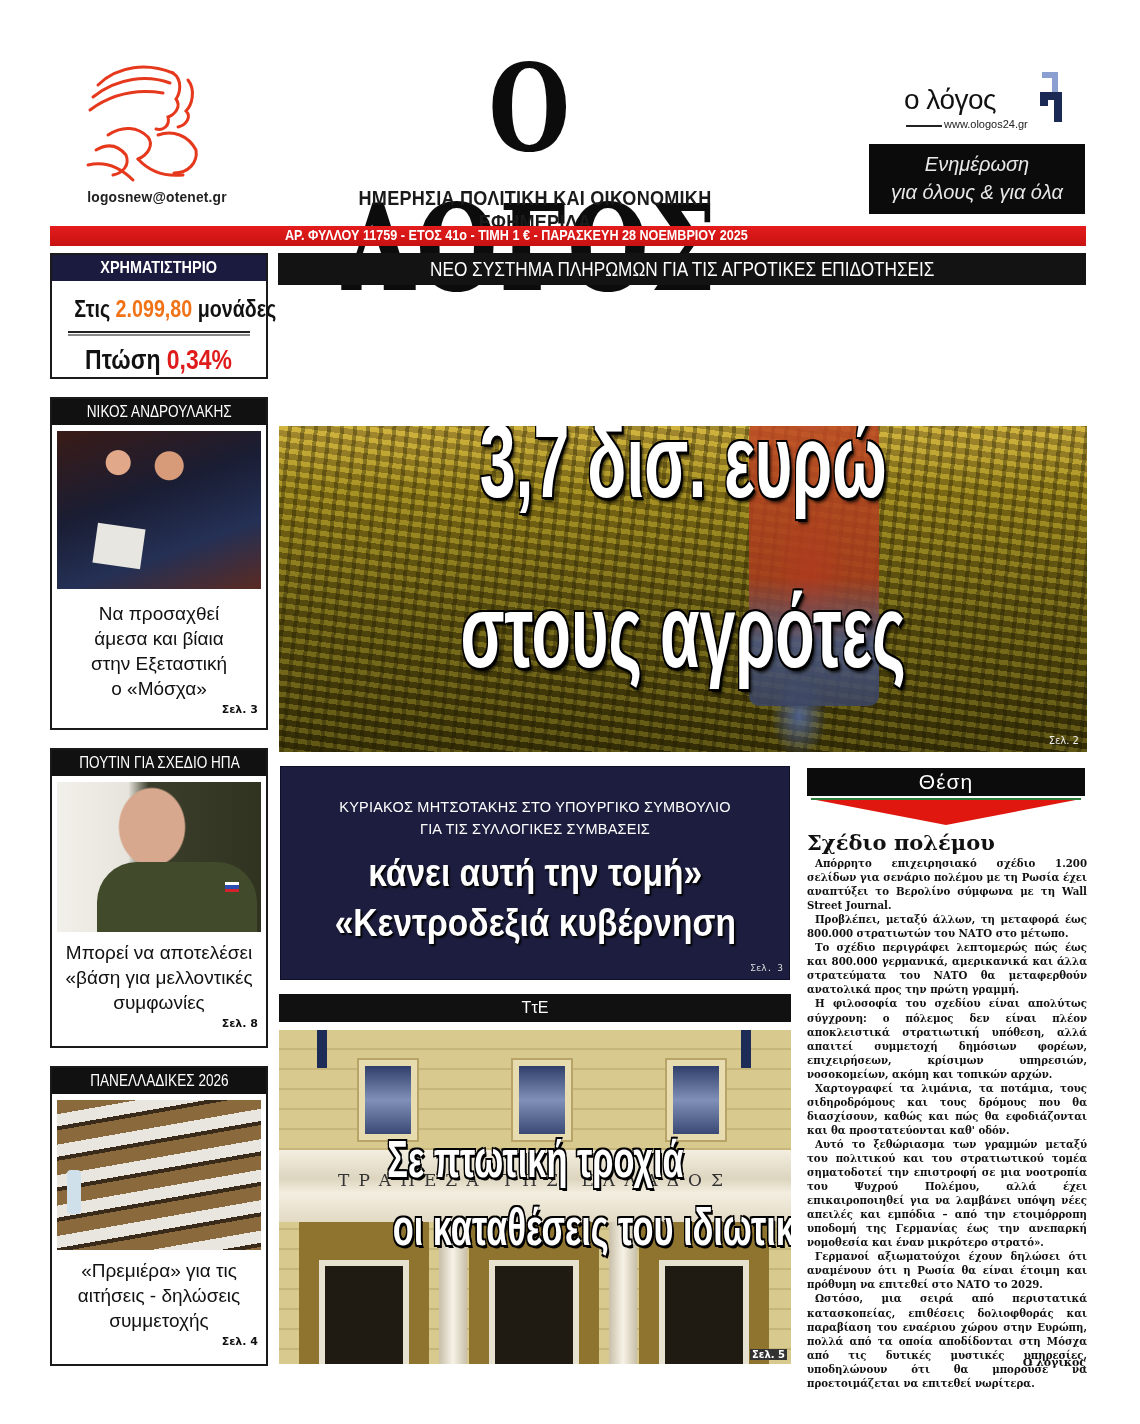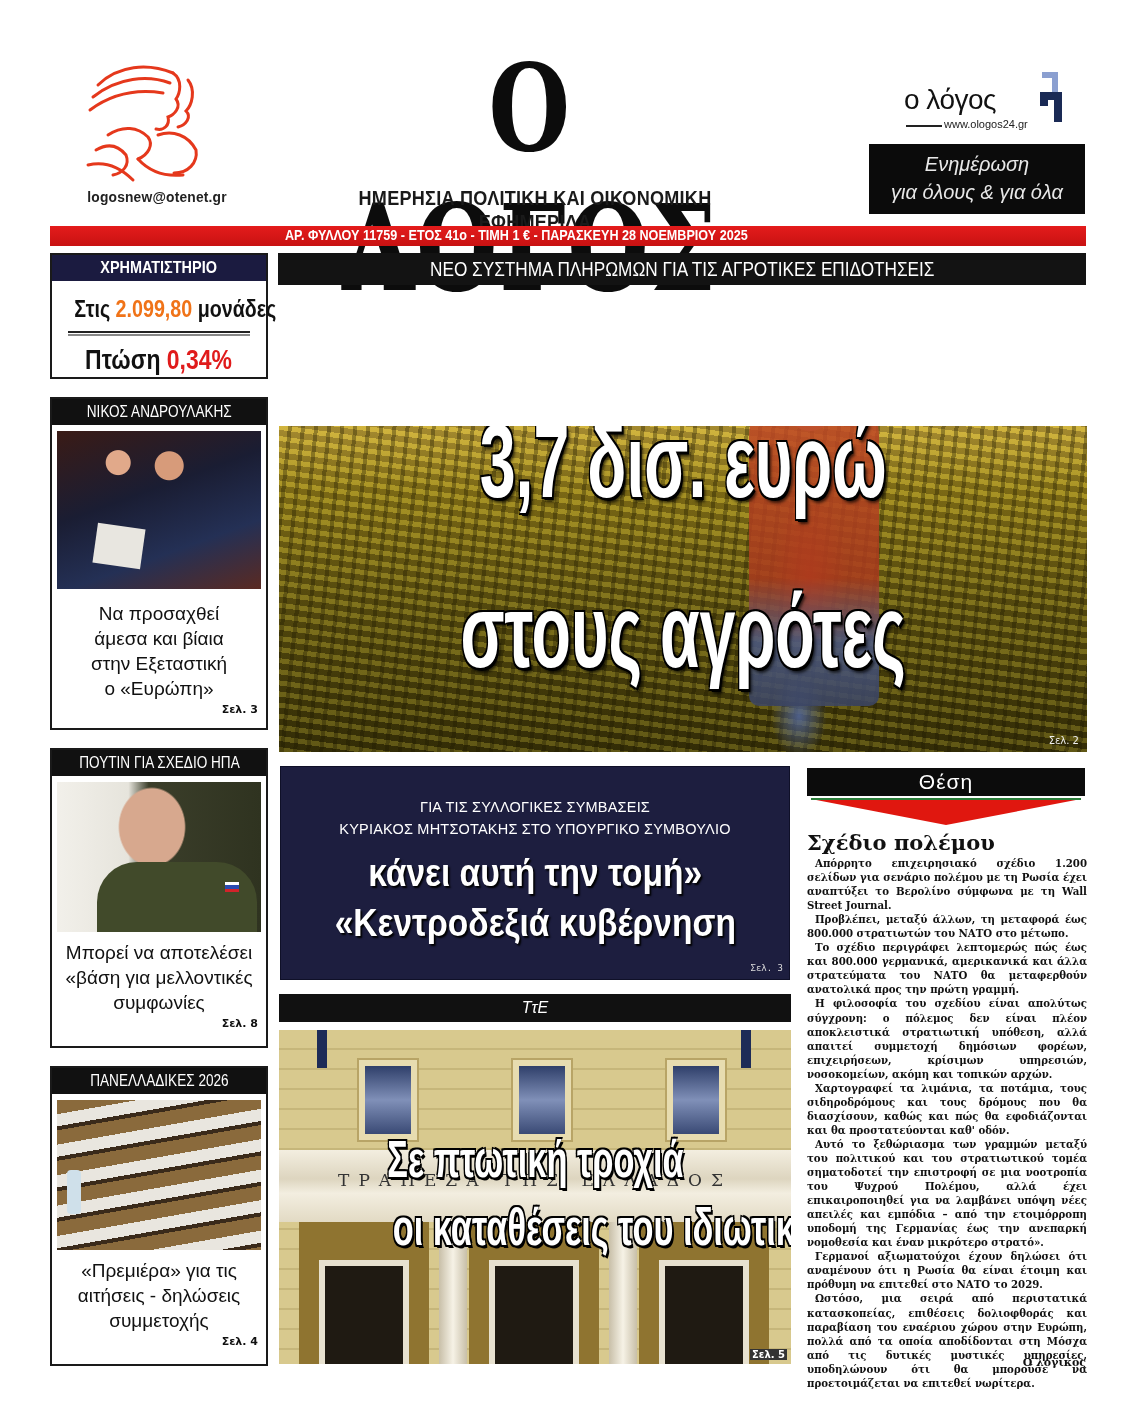--- a/index.html
+++ b/index.html
@@ -62,21 +62,21 @@
   .hero-l1 { top: -25px; font-size: 104px; line-height: 120px; }
   .hero-l2 { top: 145px; font-size: 104px; line-height: 120px; }
   .hero-page { position: absolute; right: 8px; bottom: 6px; font-size: 10px; color: #eee; font-family: "DejaVu Sans", sans-serif; }
 
   .gov { left: 280px; top: 766px; width: 510px; height: 214px; background: #1d1e3f; border: 1px solid #0f1028; }
   .gov-kicker { text-align: center; color: #fff; font-size: 14.5px; line-height: 22px; margin-top: 29px; letter-spacing: 0.2px; }
   .gov-quote { text-align: center; color: #fff; font-size: 39px; font-weight: bold; line-height: 50px; margin-top: 8px; text-shadow: 2px 2px 2px #000; white-space: nowrap; }
   .gov-quote span { display: inline-block; transform: scaleX(0.86); }
   .gov-page { position: absolute; right: 6px; bottom: 6px; color: #ddd; font-size: 9px; font-family: "DejaVu Sans Mono", monospace; }
 
-  .bank-head { left: 279px; top: 994px; width: 512px; height: 28px; background: #111; color: #fff; text-align: center; font-size: 16px; line-height: 28px; font-style: italic; }
+  .bank-head { left: 279px; top: 994px; width: 512px; height: 28px; background: #111; color: #fff; text-align: center; font-size: 16px; line-height: 28px; }
   .bank { left: 279px; top: 1030px; width: 512px; height: 334px; overflow: hidden;
     background: repeating-linear-gradient(180deg, #d8c98e 0 18px, #c6b67a 18px 20px); }
   .bank-win { position: absolute; top: 30px; width: 58px; height: 80px; background: linear-gradient(180deg,#2f3f6a,#8090b8 50%,#3a4a75); border: 6px solid #e7dcb0; outline: 2px solid #b8a466; }
   .bank-cornice { position: absolute; left: 0; top: 120px; width: 512px; height: 72px; background: linear-gradient(180deg,#f3eee0,#ddd5bf 40%,#f3eee0 60%,#e2dac4); }
   .bank-inscription { position: absolute; left: 0; top: 140px; width: 512px; text-align: center; font-family: "DejaVu Serif", serif; font-size: 17px; letter-spacing: 9px; color: #333; }
   .bank-col { position: absolute; top: 192px; width: 28px; height: 142px; background: linear-gradient(90deg,#c8bfa8,#f6f2e6,#c8bfa8); }
   .bank-door { position: absolute; top: 230px; width: 90px; height: 104px; background: #1f1a12; border: 6px solid #e7e1cf; border-bottom: none; }
   .bank-bay { position: absolute; top: 192px; width: 130px; height: 142px; background: #8f7430; }
   .bank-text { position: absolute; left: 0; width: 512px; text-align: center; color: #fff; font-weight: bold; font-size: 52px; line-height: 58px; white-space: nowrap; text-shadow: 3px 3px 0 #000, -2px -2px 0 #000, 2px -2px 0 #000, -2px 2px 0 #000; }
   .bank-text span { display: inline-block; transform: scaleX(0.66); }
@@ -157,21 +157,21 @@
 
 <div class="abs box side-story" style="top:397px; height:333px;">
   <div class="box-head"><span>ΝΙΚΟΣ ΑΝΔΡΟΥΛΑΚΗΣ</span></div>
   <div class="side-img" style="background: radial-gradient(circle at 30% 20%, #e1a98a 0 12px, transparent 13px), radial-gradient(circle at 55% 22%, #d79b7a 0 14px, transparent 15px), linear-gradient(160deg,#3a1b16 0%,#1a1d33 40%,#243055 70%,#5a2a22 100%);">
     <div style="position:absolute;left:38px;top:95px;width:48px;height:40px;background:#e8e6e0;transform:rotate(8deg);"></div>
   </div>
   <div class="side-title">
     <div>Να προσαχθεί</div>
     <div>άμεσα και βίαια</div>
     <div>στην Εξεταστική</div>
-    <div>ο «Ευρώπη»</div>
+    <div>ο «Μόσχα»</div>
   </div>
   <div class="side-page">Σελ. 3</div>
 </div>
 
 <div class="abs box side-story" style="top:748px; height:300px;">
   <div class="box-head"><span>ΠΟΥΤΙΝ ΓΙΑ ΣΧΕΔΙΟ ΗΠΑ</span></div>
   <div class="side-img" style="height:150px; background: radial-gradient(ellipse 34px 40px at 95px 45px, #d7a88e 0 95%, transparent 100%), linear-gradient(90deg,#f2f0ea 0%,#e6e4dc 35%,#3b3e2a 45%,#2f3320 100%);">
     <div style="position:absolute;left:40px;top:80px;width:160px;height:70px;background:#414a2a;border-radius:40px 40px 0 0;"></div>
     <div style="position:absolute;left:168px;top:100px;width:14px;height:10px;background:linear-gradient(#fff 33%,#2a4bb0 33% 66%,#d2232a 66%);"></div>
   </div>
@@ -201,22 +201,22 @@
 <div class="abs hero">
   <div class="hero-head"></div>
   <div class="hero-man"></div>
   <div class="hero-text hero-l1"><span>3,7 δισ. ευρώ</span></div>
   <div class="hero-text hero-l2"><span>στους αγρότες</span></div>
   <div class="hero-page">Σελ. 2</div>
 </div>
 
 <div class="abs gov">
   <div class="gov-kicker">
+    <div>ΚΥΡΙΑΚΟΣ ΜΗΤΣΟΤΑΚΗΣ ΣΤΟ ΥΠΟΥΡΓΙΚΟ ΣΥΜΒΟΥΛΙΟ</div>
     <div>ΓΙΑ ΤΙΣ ΣΥΛΛΟΓΙΚΕΣ ΣΥΜΒΑΣΕΙΣ</div>
-    <div>ΚΥΡΙΑΚΟΣ ΜΗΤΣΟΤΑΚΗΣ ΣΤΟ ΥΠΟΥΡΓΙΚΟ ΣΥΜΒΟΥΛΙΟ</div>
   </div>
   <div class="gov-quote">
     <div><span>κάνει αυτή την τομή»</span></div>
     <div><span>«Κεντροδεξιά κυβέρνηση</span></div>
   </div>
   <div class="gov-page">Σελ. 3</div>
 </div>
 
 <div class="abs bank-head">ΤτΕ</div>
 <div class="abs bank">

